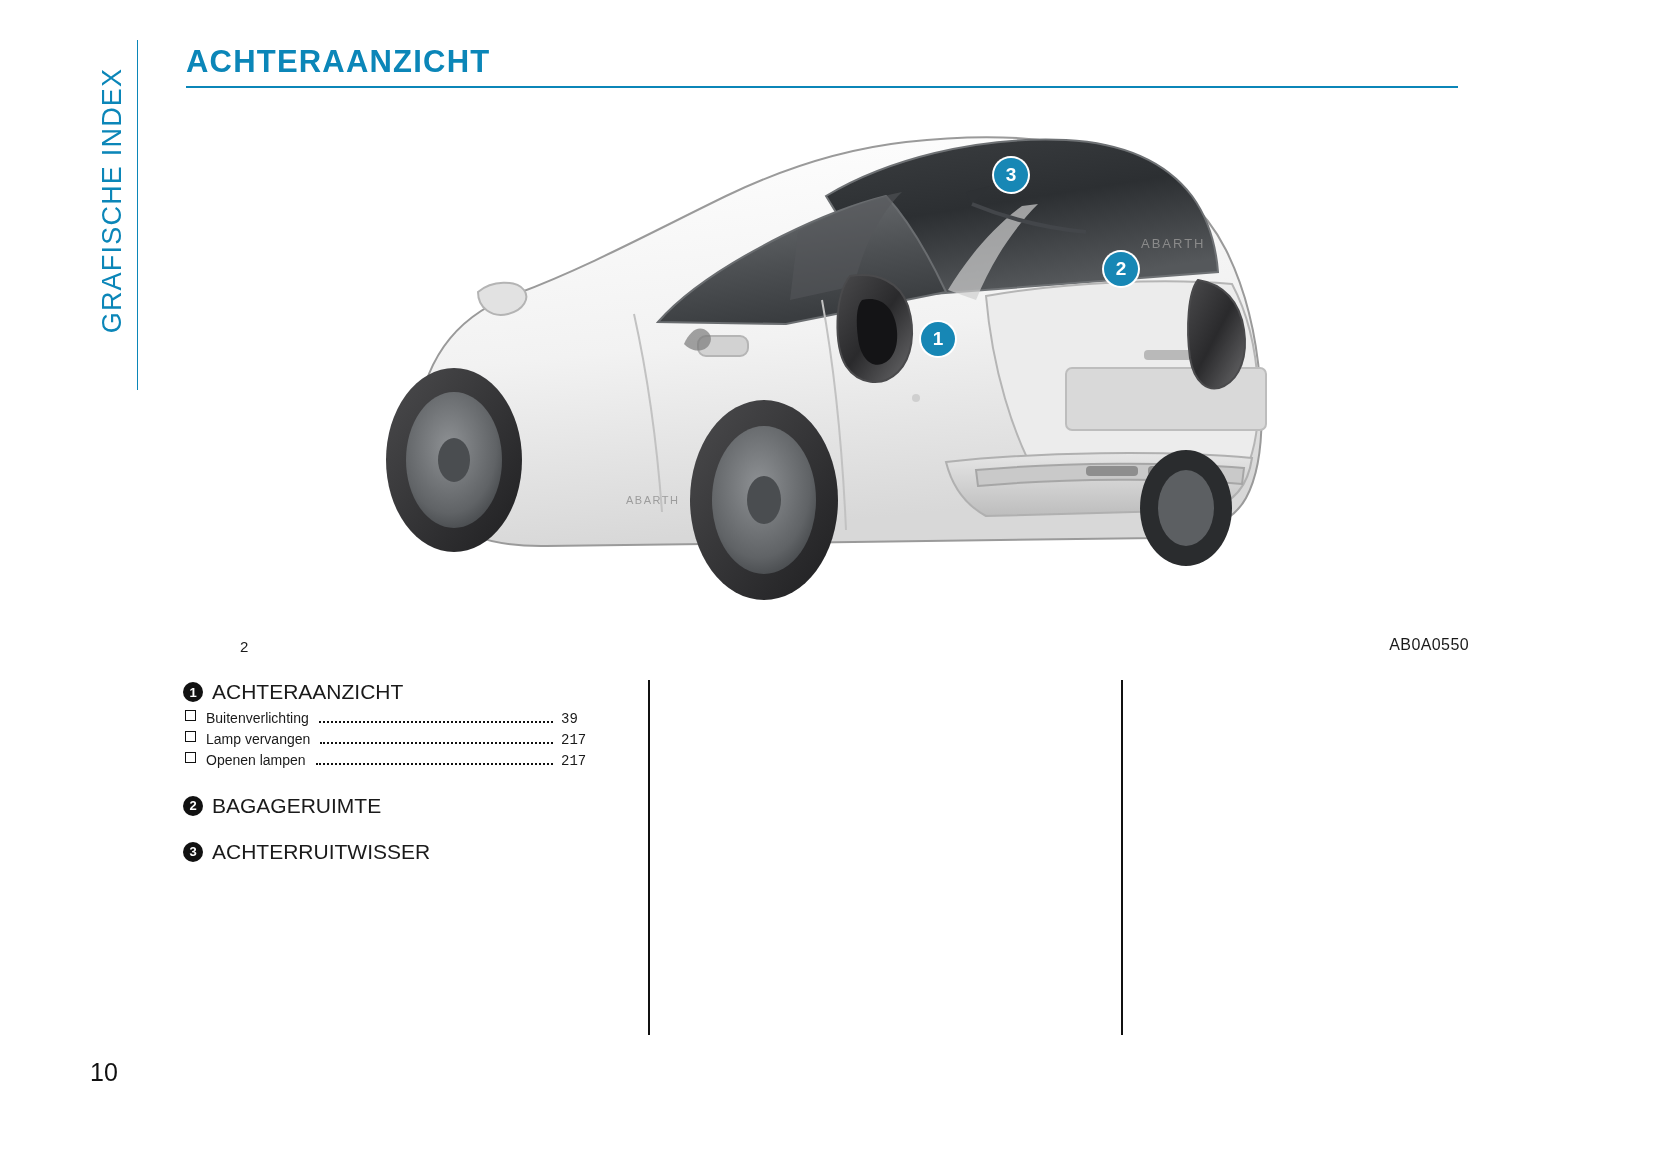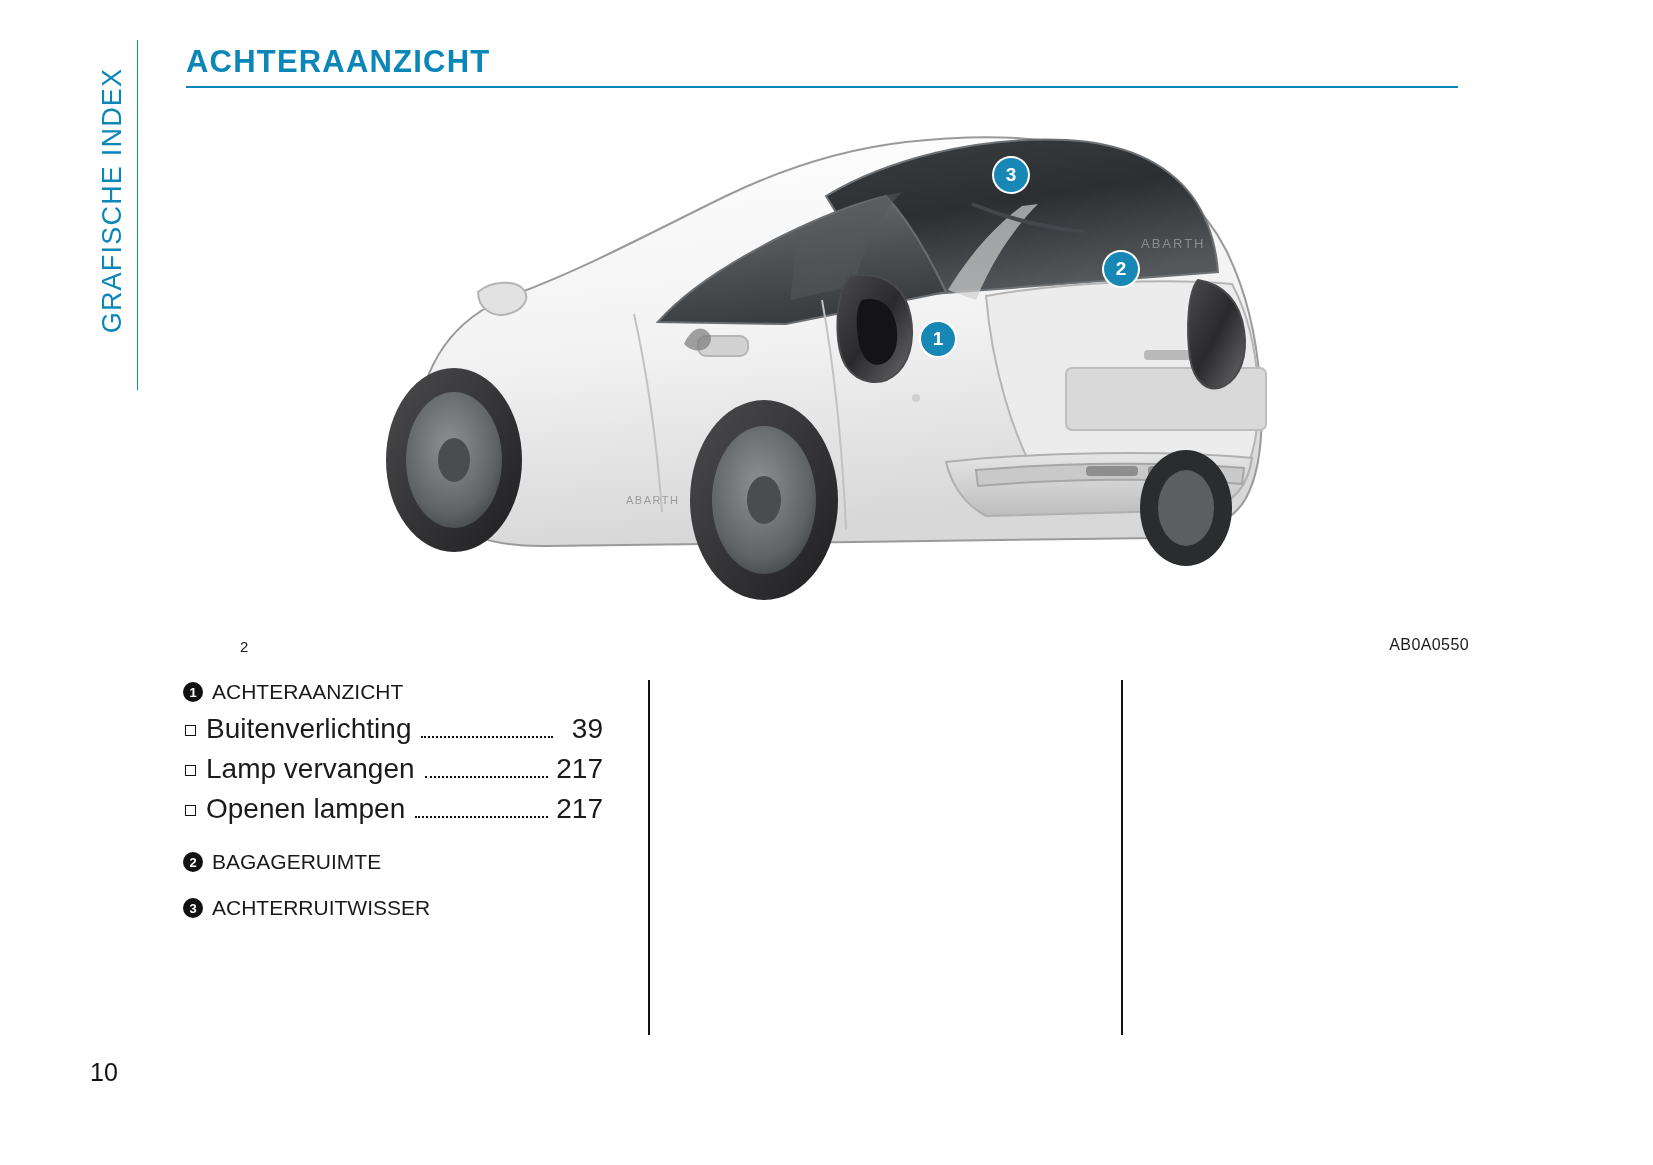--- a/index.html
+++ b/index.html
@@ -135,21 +135,21 @@
     font-weight: bold;
     display: inline-flex;
     align-items: center;
     justify-content: center;
     margin-right: 9px;
     flex: 0 0 auto;
   }
   .legend-row {
     display: flex;
     align-items: baseline;
-    font-size: 28px;
+    font-size: 14px;
     line-height: 1.42;
     padding-left: 2px;
   }
   .sq {
     display: inline-block;
     width: 9px;
     height: 9px;
     border: 1.6px solid #111;
     margin-right: 10px;
     position: relative;
@@ -159,22 +159,23 @@
   .row-label { white-space: nowrap; }
   .dots {
     flex: 1 1 auto;
     border-bottom: 2px dotted #111;
     margin: 0 8px 6px 10px;
     min-width: 18px;
     height: 0;
   }
   .row-page {
     white-space: nowrap;
-    text-align: right;
+    text-align: left;
     min-width: 42px;
+    font-family: Liberation Mono, monospace;
   }
 
   
   .col-rule {
     position: absolute;
     width: 2px;
     background: #111;
   }
   .col-rule-1 { left: 648px; top: 680px; height: 355px; }
   .col-rule-2 { left: 1121px; top: 680px; height: 355px; }

